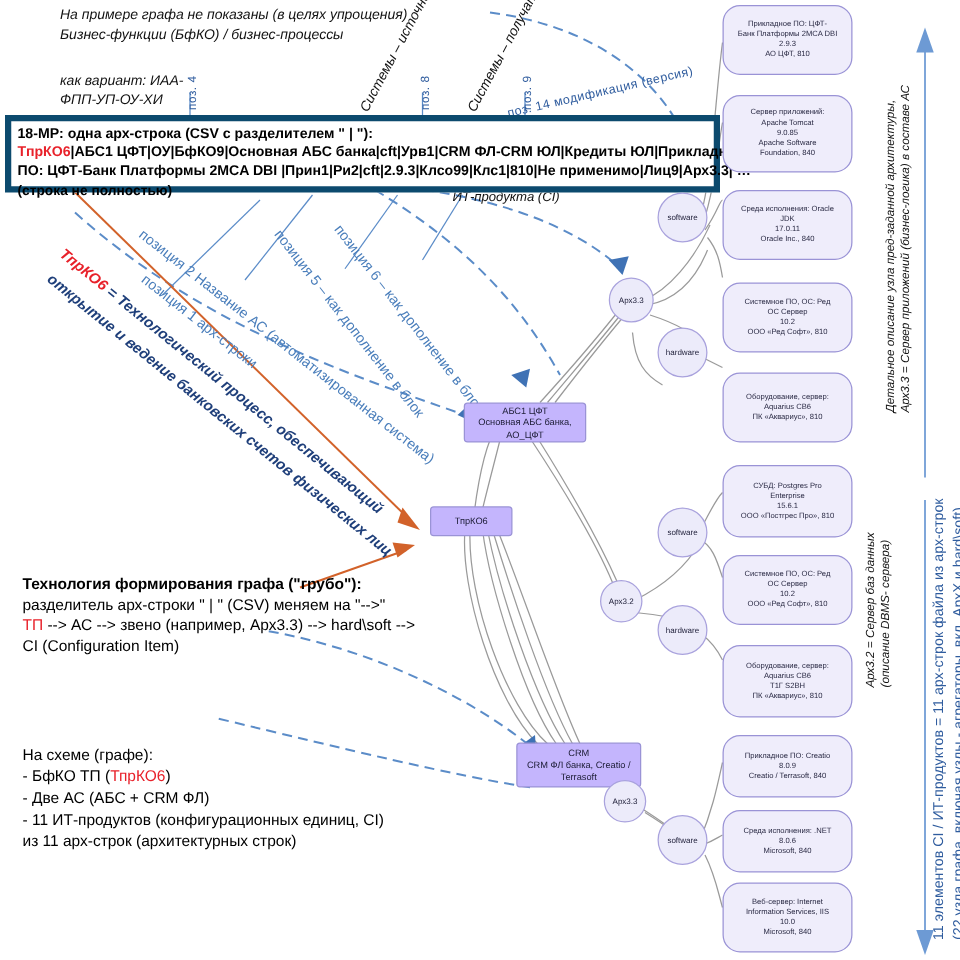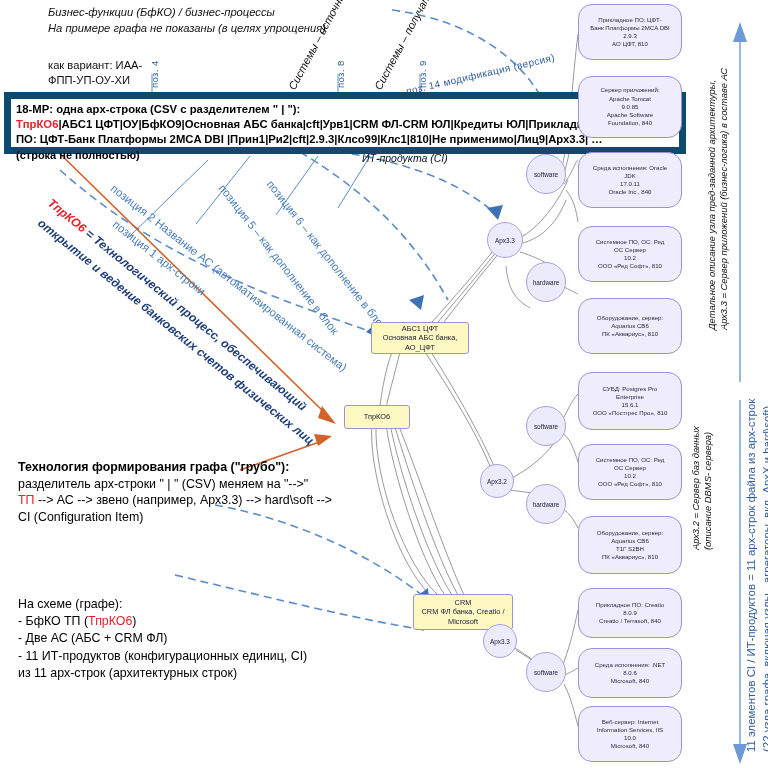--- a/index.html
+++ b/index.html
@@ -10,25 +10,25 @@
 
   
   .it{font-style:italic;}
   .red{color:#e8212a;}
   .nav{color:#1f3f7a;}
 
   
   #header-note{left:48px;top:4px;width:330px;font-size:11.2px;font-style:italic;
                line-height:16px;color:#111;}
   #header-note div{white-space:nowrap;}
-  #variant-note{left:48px;top:58px;width:120px;font-size:11.2px;
+  #variant-note{left:48px;top:58px;width:120px;font-size:11.2px;font-style:italic;
                 line-height:15px;color:#111;}
 
   
-  #csv-box{left:4px;top:92px;width:682px;height:62px;border:7px solid #0c4a6e;
+  #csv-box{left:4px;top:92px;width:572px;height:62px;border:5px solid #0c4a6e;
            background:#ffffff;box-sizing:border-box;padding:3px 5px 0 5px;
            font-size:11.3px;line-height:15.2px;}
   #csv-box .ln{white-space:nowrap;}
   #csv-l1{font-weight:bold;}
   #csv-l2{font-weight:bold;}
   #csv-l3{font-weight:bold;}
   #csv-l4{font-weight:bold;font-size:11px;}
 
   
   .rot{position:absolute;transform-origin:0 0;white-space:nowrap;}
@@ -38,21 +38,21 @@
   .posn{font-size:9.5px;color:#2f5c9e;letter-spacing:.4px;}
 
   .blueann{font-size:11.5px;color:#4a7ebb;}
 
   
   #tech-block{left:18px;top:459px;width:318px;font-size:12.4px;line-height:16.6px;}
   #tech-block .t1{font-weight:bold;}
   #scheme-block{left:18px;top:596px;width:330px;font-size:12.4px;line-height:17.2px;}
 
   
-  .rect-node{position:absolute;background:#fef9c3;border:1.1px solid #9a93d6;
+  .rect-node{position:absolute;background:#c4b5fd;border:1.1px solid #9a93d6;
              border-radius:3px;display:flex;flex-direction:column;align-items:center;
              justify-content:center;font-size:7.4px;color:#20203a;line-height:9.6px;
              text-align:center;box-sizing:border-box;padding:2px;}
   .circ-node{position:absolute;background:#ecebfa;border:1.1px solid #a9a2dd;
              border-radius:50%;display:flex;align-items:center;justify-content:center;
              font-size:6.4px;color:#20203a;text-align:center;box-sizing:border-box;}
   .ci-node{position:absolute;background:#efedfb;border:1.1px solid #9a93d6;
            border-radius:14px;display:flex;flex-direction:column;align-items:center;
            justify-content:center;font-size:6.1px;color:#2a2a44;line-height:8.2px;
            text-align:center;box-sizing:border-box;padding:2px 4px;}
@@ -158,22 +158,22 @@
       <path d="M740 38 L 740 382"></path>
       <path d="M740 400 L 740 750"></path>
     </g>
     <g fill="#6d9ad4">
       <polygon points="740,22 733,42 747,42"></polygon>
       <polygon points="740,764 733,744 747,744"></polygon>
     </g>
   </svg>
 
   <div class="abs" id="header-note">
+    <div>На примере графа не показаны (в целях упрощения)</div>
     <div>Бизнес-функции (БфКО) / бизнес-процессы</div>
-    <div>На примере графа не показаны (в целях упрощения)</div>
   </div>
   <div class="abs" id="variant-note">
     <div>как вариант:  ИАА-</div>
     <div>ФПП-УП-ОУ-ХИ</div>
   </div>
 
   <div class="rot colhead" style="left:286px;top:86px;transform:rotate(-62deg);">Системы – источники данных (source), список</div>
   <div class="rot colhead" style="left:372px;top:86px;transform:rotate(-62deg);">Системы – получатели данных (target)</div>
 
   <div class="rot posn" style="left:149px;top:88px;transform:rotate(-90deg);">поз. 4</div>
@@ -224,21 +224,21 @@
 
   <div class="rect-node" style="left:371px;top:322px;width:98px;height:32px;">
     <span>АБС1 ЦФТ</span>
     <span>Основная АБС банка,</span>
     <span>АО_ЦФТ</span>
   </div>
 
   <div class="rect-node" style="left:413px;top:594px;width:100px;height:36px;">
     <span>CRM</span>
     <span>CRM ФЛ банка, Creatio /</span>
-    <span>Microsoft</span>
+    <span>Terrasoft</span>
   </div>
 
   <div class="circ-node" style="left:487px;top:222px;width:36px;height:36px;">
     <span>Арх3.3</span>
   </div>
   <div class="circ-node" style="left:480px;top:464px;width:34px;height:34px;">
     <span>Арх3.2</span>
   </div>
   <div class="circ-node" style="left:483px;top:624px;width:34px;height:34px;">
     <span>Арх3.3</span>

